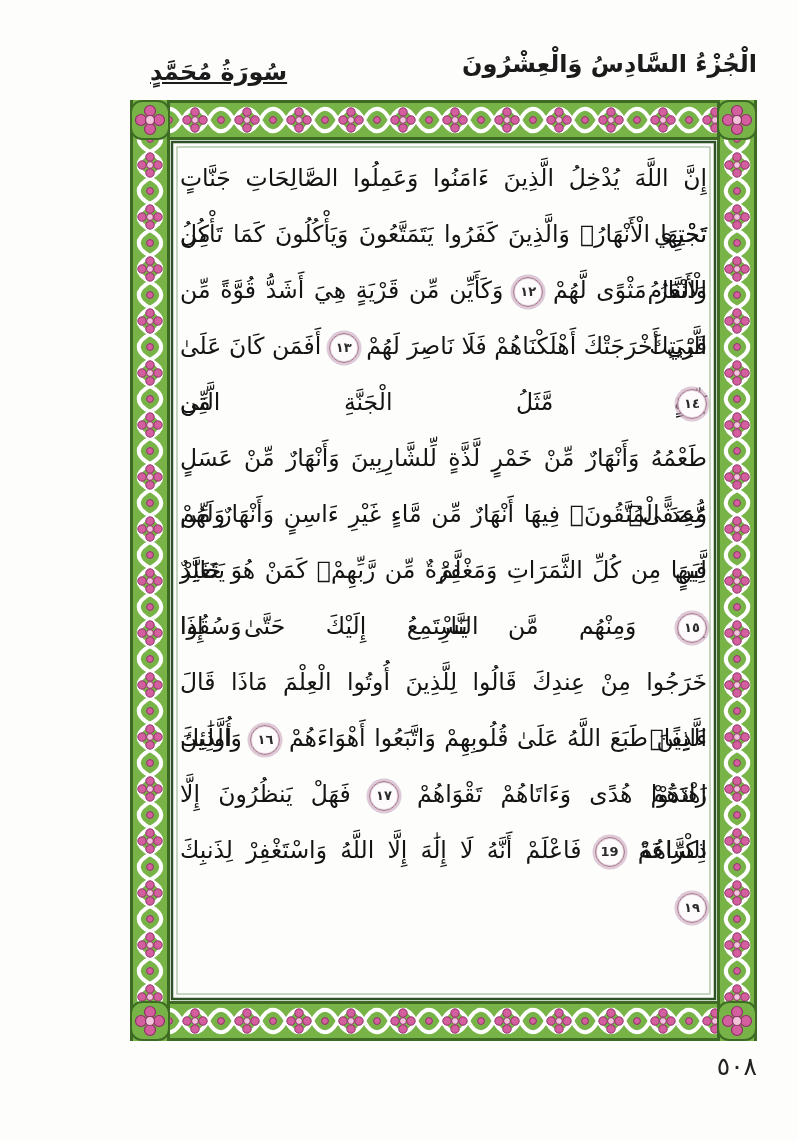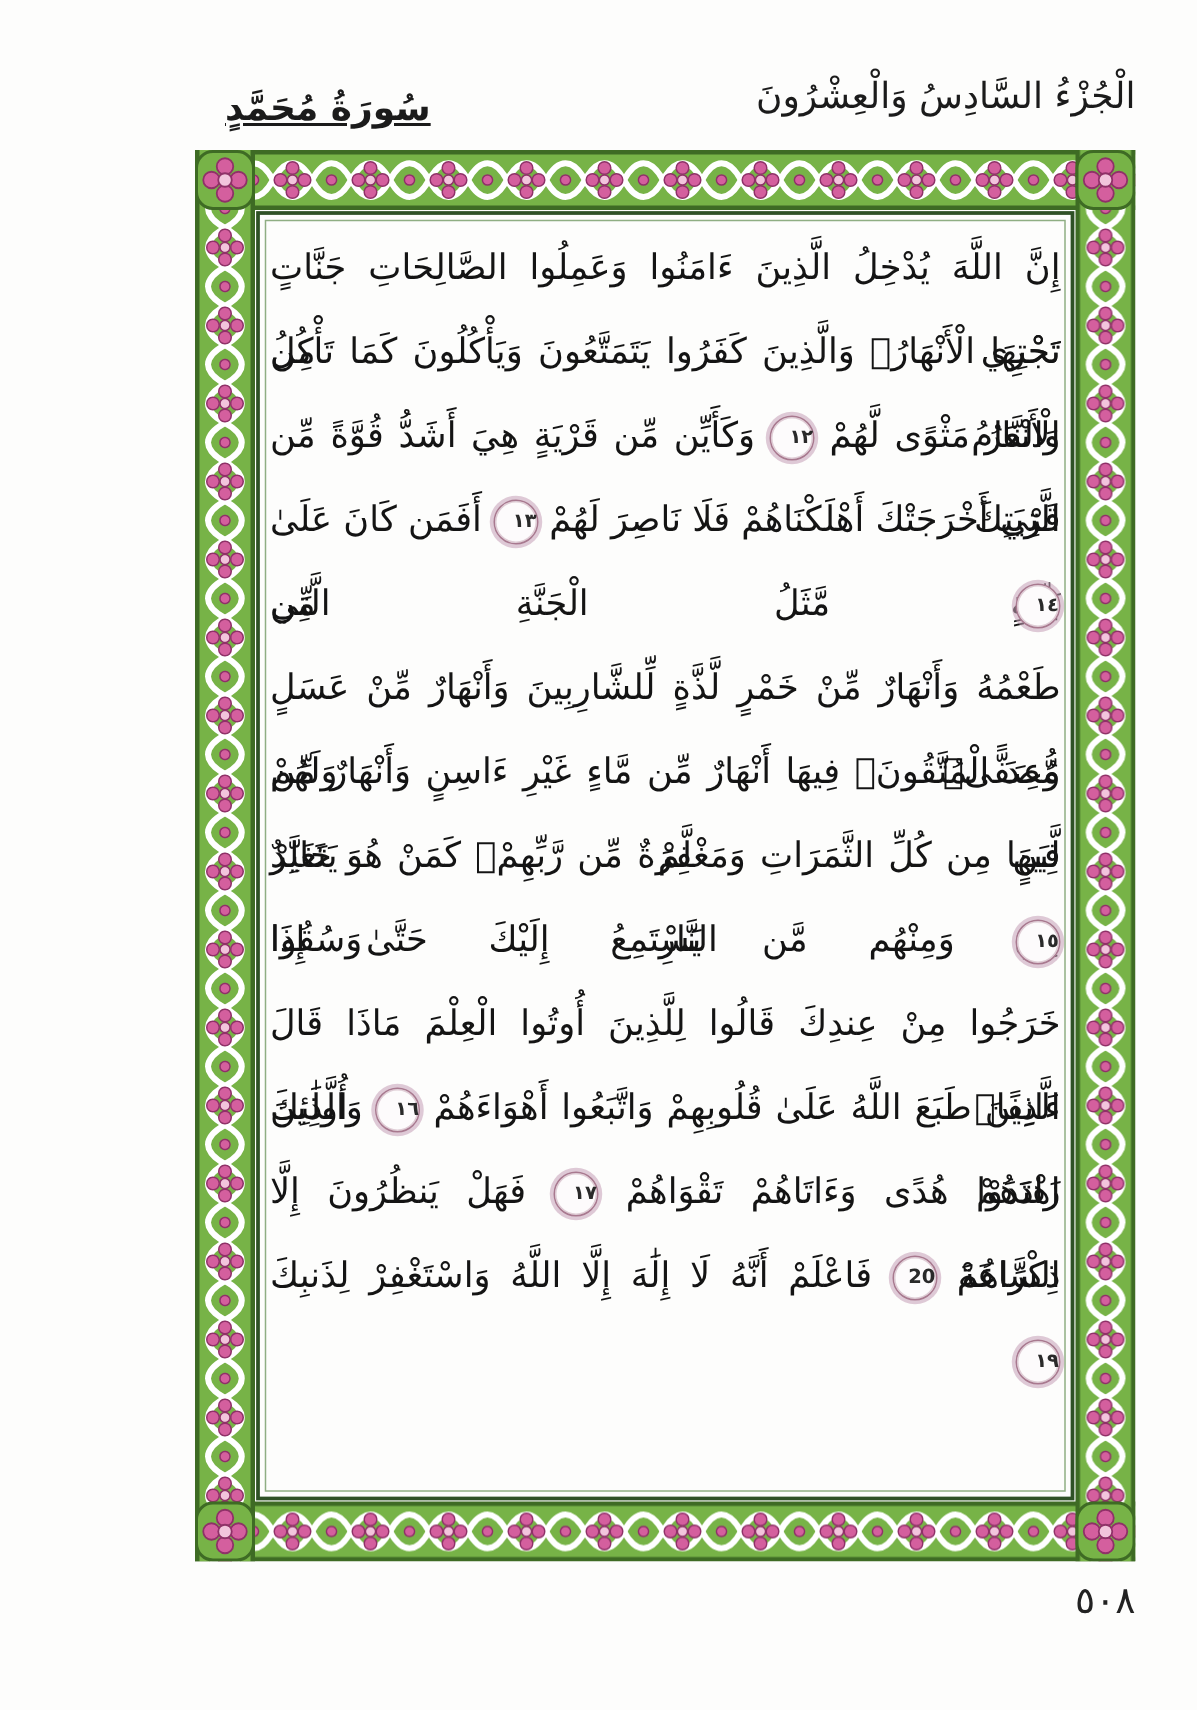--- a/index.html
+++ b/index.html
@@ -6,21 +6,21 @@
   body{
     width:798px;height:1140px;position:relative;overflow:hidden;
     background:#fdfdfc;
     font-family:"DejaVu Sans",sans-serif;
     color:#141414;
   }
   .page{position:absolute;inset:0;}
   
   .hdr-juz{
     position:absolute;top:50px;right:41px;
-    font-size:24px;font-weight:400;color:#1b1b1b;
+    font-size:24px;font-weight:700;color:#1b1b1b;
     letter-spacing:.5px;
   }
   .hdr-surah{
     position:absolute;top:58px;left:150px;
     font-size:24px;font-weight:700;color:#1b1b1b;text-decoration:underline;
   }
   
   .frame{
     position:absolute;left:130px;top:100px;width:627px;height:700px;
   }
@@ -31,21 +31,21 @@
     direction:rtl;
   }
   .line{
     height:56px;line-height:56px;
     text-align:justify;text-align-last:justify;
     font-size:23.5px;color:#141414;
     white-space:normal;
   }
   .seg{color:#141414;}
   .verse-badge{
-    display:inline-flex;align-items:center;justify-content:flex-start;
+    display:inline-flex;align-items:center;justify-content:center;
     width:28px;height:28px;border-radius:50%;
     background:#fdfbfc;
     border:1px solid #a8798f;
     box-shadow:0 0 0 2.5px rgba(196,158,182,.55), inset 0 0 0 1px rgba(168,121,143,.35);
     vertical-align:middle;
     line-height:normal;
   }
   .verse-num{
     font-size:13px;color:#2a2a2a;font-weight:700;
     letter-spacing:0;
@@ -140,21 +140,21 @@
             <span class="verse-num">١٥</span>
           </span> <span class="seg">وَمِنْهُم مَّن يَسْتَمِعُ إِلَيْكَ حَتَّىٰ إِذَا</span></div>
         <div class="line"><span class="seg">خَرَجُوا مِنْ عِندِكَ قَالُوا لِلَّذِينَ أُوتُوا الْعِلْمَ مَاذَا قَالَ ءَانِفًاۚ أُولَٰئِكَ</span></div>
         <div class="line"><span class="seg">الَّذِينَ طَبَعَ اللَّهُ عَلَىٰ قُلُوبِهِمْ وَاتَّبَعُوا أَهْوَاءَهُمْ</span> <span class="verse-badge">
             <span class="verse-num">١٦</span>
           </span> <span class="seg">وَالَّذِينَ اهْتَدَوْا</span></div>
         <div class="line"><span class="seg">زَادَهُمْ هُدًى وَءَاتَاهُمْ تَقْوَاهُمْ</span> <span class="verse-badge">
             <span class="verse-num">١٧</span>
           </span> <span class="seg">فَهَلْ يَنظُرُونَ إِلَّا السَّاعَةَ</span></div>
         <div class="line"><span class="seg">ذِكْرَاهُمْ</span> <span class="verse-badge">
-            <span class="verse-num">20</span>
+            <span class="verse-num">19</span>
           </span> <span class="seg">فَاعْلَمْ أَنَّهُ لَا إِلَٰهَ إِلَّا اللَّهُ وَاسْتَغْفِرْ لِذَنبِكَ</span></div>
         <div class="line"> <span class="verse-badge">
             <span class="verse-num">١٩</span>
           </span></div>
       </div>
   </div>
 
   <div class="page-number">٥٠٨</div>
 </div>
 

